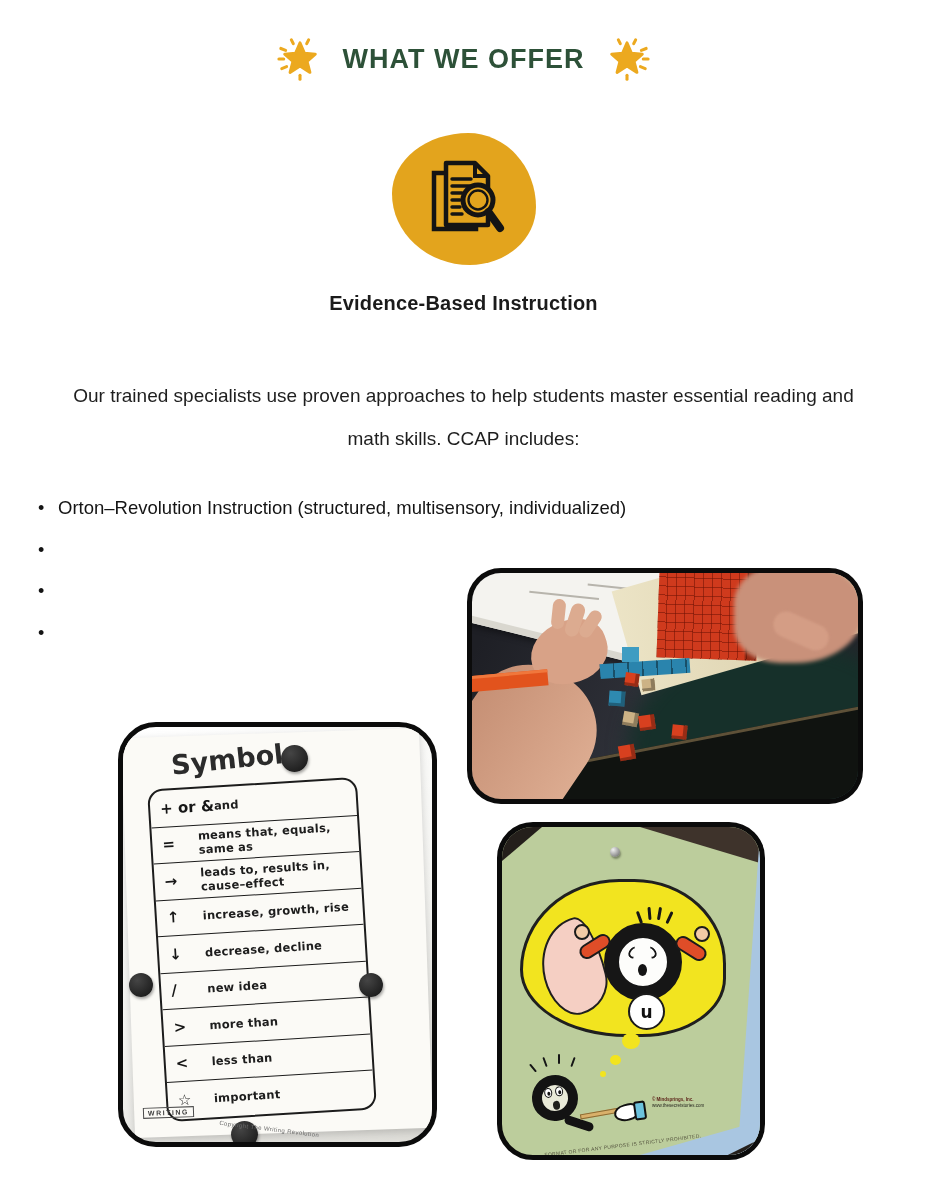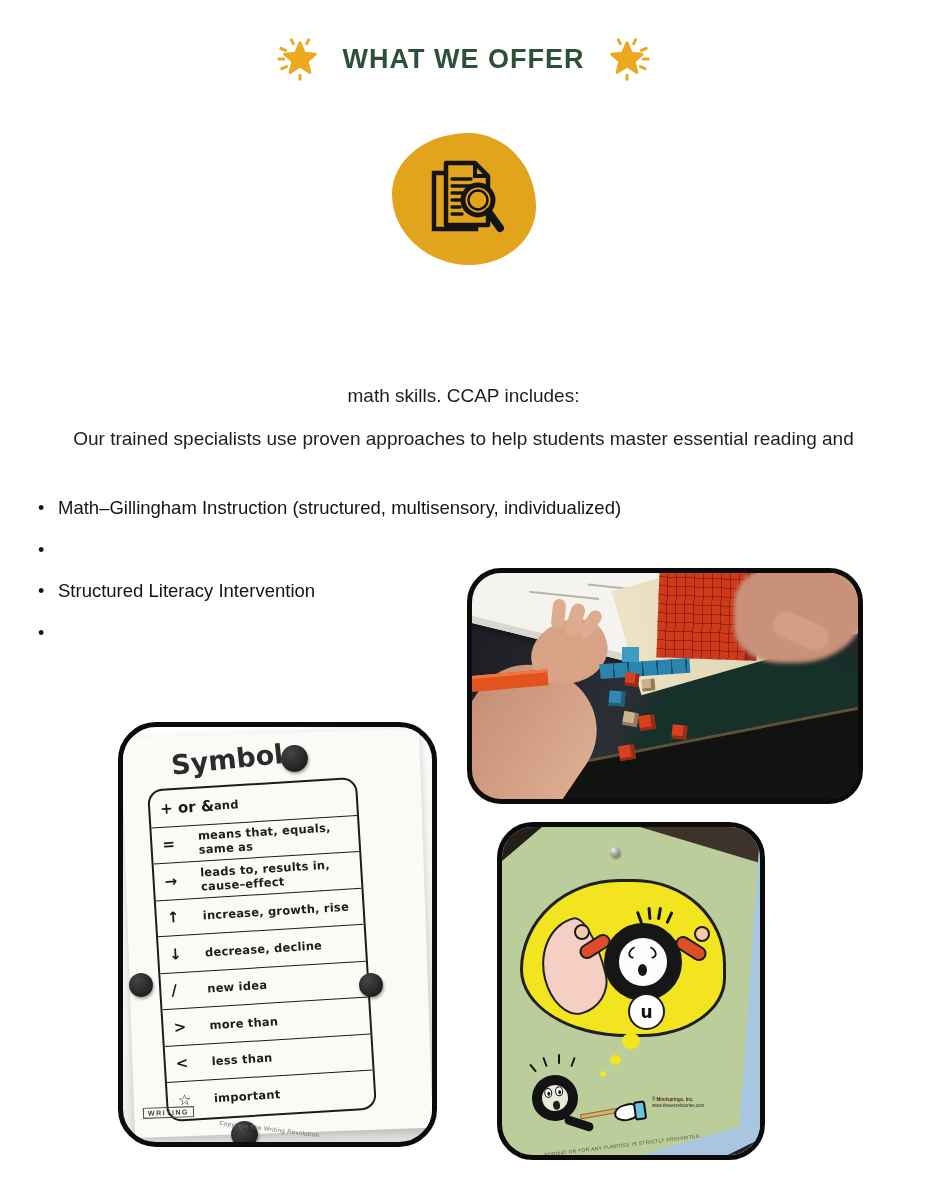--- a/index.html
+++ b/index.html
@@ -153,36 +153,36 @@
           <line x1="36" y1="49" x2="44" y2="49"></line>
         <line x1="36" y1="56" x2="44" y2="56"></line>
           <line x1="36" y1="63" x2="46" y2="63"></line>
       </g>
       <circle cx="62" cy="49" r="15" fill="#E3A41D" stroke="#141414" stroke-width="5"></circle>
       <circle cx="62" cy="49" r="9.5" fill="none" stroke="#141414" stroke-width="2.4"></circle>
       <line x1="72.5" y1="61" x2="84" y2="77" stroke="#141414" stroke-width="8" stroke-linecap="round"></line>
     </svg>
   </div>
 
+  <h2 class="evi-title">Evidence-Based Instruction</h2>
   <div class="desc">
+    <div>Our trained specialists use proven approaches to help students master essential reading and</div>
     <div>math skills. CCAP includes:</div>
-    <div>Our trained specialists use proven approaches to help students master essential reading and</div>
   </div>
 
   <ul class="bullets">
     <li>
         <span class="dot">•</span>
-        <span>Math–Gillingham Instruction (structured, multisensory, individualized)</span>
+        <span>Orton–Revolution Instruction (structured, multisensory, individualized)</span>
       </li>
     <li>
         <span class="dot">•</span>
       </li>
     <li>
         <span class="dot">•</span>
-        <span>Structured Literacy Intervention</span>
       </li>
     <li>
         <span class="dot">•</span>
       </li>
   </ul>
 
   <div class="photo ph1">
     <div class="abs p1-surface"></div>
     <div class="abs p1-shoulder"></div>
     <div class="abs p1-edge"></div>

